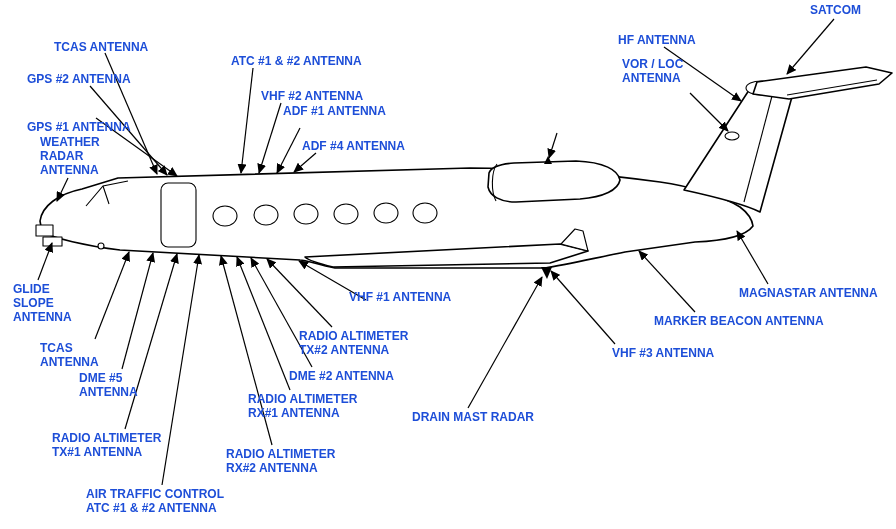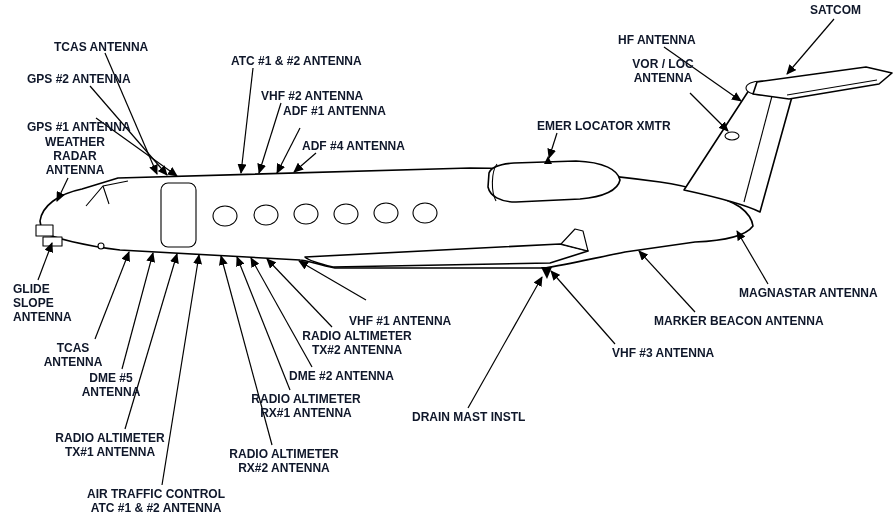--- a/index.html
+++ b/index.html
@@ -1,23 +1,23 @@
 <!DOCTYPE html>
 <html><head>
 <meta charset="utf-8">
 <style>
   html,body{margin:0;padding:0;background:#fff;}
   .stage{
     position:relative;width:896px;height:529px;overflow:hidden;
     font-family:"Liberation Sans",sans-serif;font-weight:bold;
-    font-size:12px;line-height:1.18;color:#0f172a;background:#fff;
+    font-size:12px;line-height:1.18;color:#1d4ed8;background:#fff;
   }
   .stage svg{position:absolute;left:0;top:0;}
   .label{position:absolute;white-space:pre-line;}
-  .center{text-align:center;}
+  .center{text-align:left;}
   .outline{fill:#fff;stroke:#000;stroke-width:1.6;stroke-linejoin:round;}
   .detail{fill:#fff;stroke:#000;stroke-width:1.1;stroke-linejoin:round;}
   .thin{fill:none;stroke:#000;stroke-width:1.1;}
   .solid{fill:#000;stroke:none;}
   .leader{stroke:#000;stroke-width:1.2;fill:none;}
 </style>
 </head>
 <body>
 
 <div class="stage">
@@ -122,21 +122,20 @@
       <line class="leader" x1="615" y1="344" x2="551" y2="271" marker-end="url(#ah)"></line>
       <line class="leader" x1="695" y1="312" x2="639" y2="251" marker-end="url(#ah)"></line>
       <line class="leader" x1="768" y1="284" x2="737" y2="231" marker-end="url(#ah)"></line>
     </g>
   </svg>
 
   <div class="label" style="left:810px;top:3px">SATCOM</div>
   <div class="label" style="left:618px;top:33px">HF ANTENNA</div>
   <div class="label center" style="left:622px;top:57px;width:82px">VOR / LOC
 ANTENNA</div>
-  <div class="label" style="left:537px;top:119px">EMER LOCATOR XMTR</div>
   <div class="label" style="left:54px;top:40px">TCAS ANTENNA</div>
   <div class="label" style="left:27px;top:72px">GPS #2 ANTENNA</div>
   <div class="label" style="left:27px;top:120px">GPS #1 ANTENNA</div>
   <div class="label center" style="left:40px;top:135px;width:70px">WEATHER
 RADAR
 ANTENNA</div>
   <div class="label" style="left:231px;top:54px">ATC #1 &amp; #2 ANTENNA</div>
   <div class="label" style="left:261px;top:89px">VHF #2 ANTENNA</div>
   <div class="label" style="left:283px;top:104px">ADF #1 ANTENNA</div>
   <div class="label" style="left:302px;top:139px">ADF #4 ANTENNA</div>
@@ -151,19 +150,19 @@
 TX#1 ANTENNA</div>
   <div class="label center" style="left:86px;top:487px;width:140px">AIR TRAFFIC CONTROL
 ATC #1 &amp; #2 ANTENNA</div>
   <div class="label center" style="left:226px;top:447px;width:116px">RADIO ALTIMETER
 RX#2 ANTENNA</div>
   <div class="label center" style="left:248px;top:392px;width:116px">RADIO ALTIMETER
 RX#1 ANTENNA</div>
   <div class="label" style="left:289px;top:369px">DME #2 ANTENNA</div>
   <div class="label center" style="left:299px;top:329px;width:116px">RADIO ALTIMETER
 TX#2 ANTENNA</div>
-  <div class="label" style="left:349px;top:314px">VHF #1 ANTENNA</div>
-  <div class="label" style="left:412px;top:410px">DRAIN MAST INSTL</div>
+  <div class="label" style="left:349px;top:290px">VHF #1 ANTENNA</div>
+  <div class="label" style="left:412px;top:410px">DRAIN MAST RADAR</div>
   <div class="label" style="left:612px;top:346px">VHF #3 ANTENNA</div>
   <div class="label" style="left:739px;top:286px">MAGNASTAR ANTENNA</div>
   <div class="label" style="left:654px;top:314px">MARKER BEACON ANTENNA</div>
 
 </div>
 
 </body></html>

